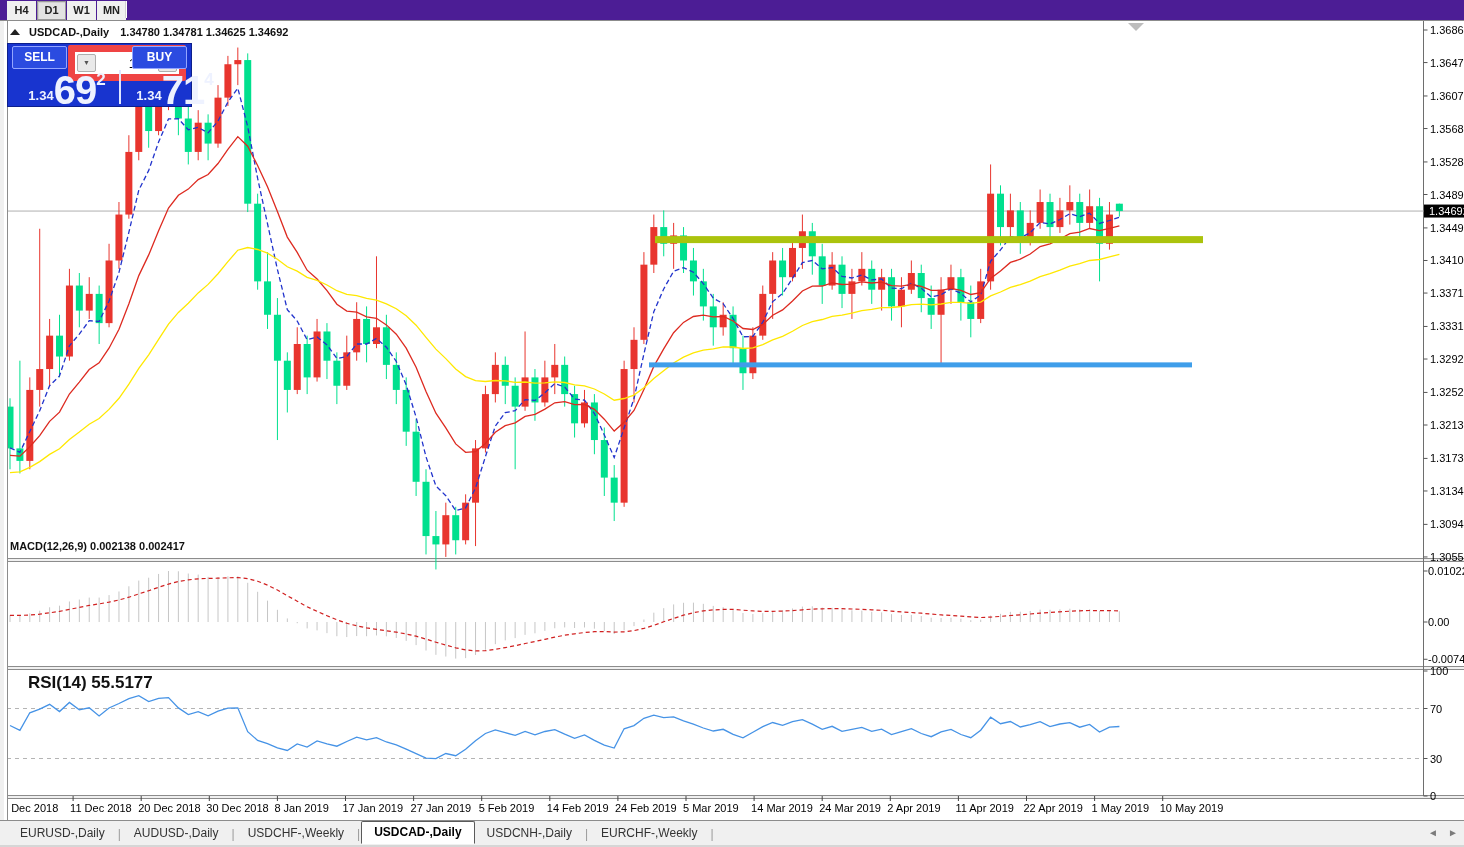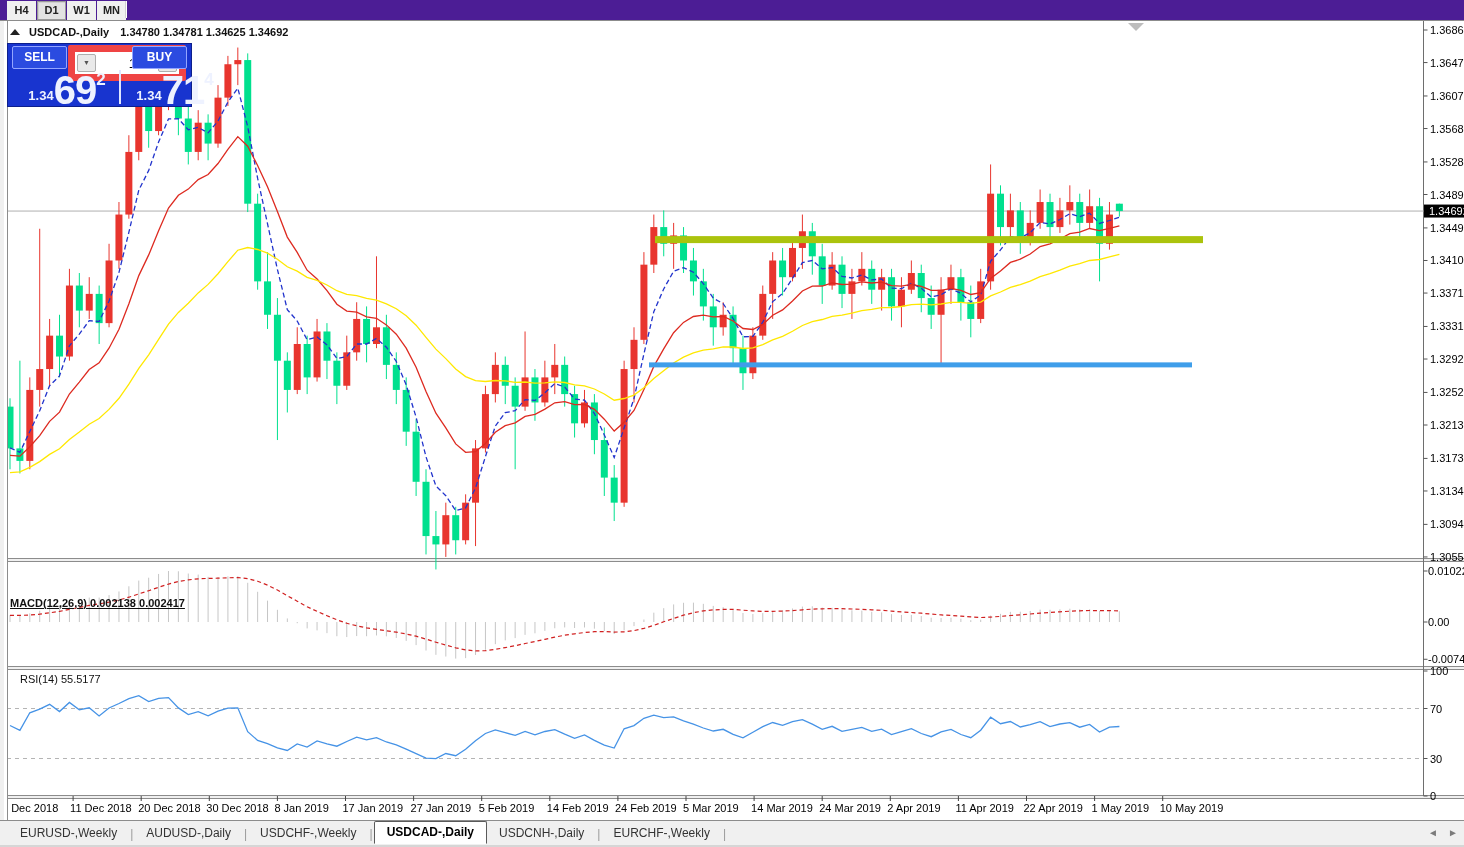--- a/index.html
+++ b/index.html
@@ -8,22 +8,22 @@
   #toolbar{position:absolute;left:0;top:0;width:1464px;height:20px;background:#4c1d95;border-bottom:1px solid #8c8c8c;z-index:6;}
   .tf-btn{position:absolute;top:1px;height:17px;width:27px;line-height:17px;text-align:center;
     font-size:11px;font-weight:bold;color:#222;background:#f0f0f0;border:1px solid #f0f0f0;cursor:default;}
   .tf-btn.active{background:#e2e2e2;border:1px solid #9a9a9a;border-style:solid;box-shadow:inset 1px 1px 0 #cfcfcf;}
   .tf-sep{position:absolute;top:1px;left:125px;width:1px;height:17px;background:#d0d0d0;border-right:1px solid #fff;}
   
   #frame-left{position:absolute;left:0;top:21px;width:7px;height:799px;background:#f0f0f0;border-right:1px solid #8c8c8c;box-shadow:inset -3px 0 0 #fff;z-index:4;}
   
   #title{position:absolute;left:10px;top:26px;font-size:11px;font-weight:bold;color:#111;z-index:5;white-space:nowrap;}
   #title .tri{display:inline-block;width:0;height:0;border-left:5px solid transparent;border-right:5px solid transparent;border-bottom:6px solid #222;margin-right:6px;position:relative;top:-1px;}
-  #macd-label{position:absolute;left:10px;top:597px;font-size:11px;font-weight:bold;color:#111;z-index:5;text-decoration:underline;}
-  #rsi-label{position:absolute;left:20px;top:673px;font-size:11px;font-weight:normal;color:#111;z-index:5;}
+  #macd-label{position:absolute;left:10px;top:540px;font-size:11px;font-weight:bold;color:#111;z-index:5;}
+  #rsi-label{position:absolute;left:28px;top:673px;font-size:17px;font-weight:bold;color:#111;z-index:5;}
   
   #trade-panel{position:absolute;left:8px;top:44px;width:183px;height:62px;background:#1834cf;border-radius:0;z-index:7;box-shadow:0 0 0 1px #0d1f8c;}
   .tp-btn{position:absolute;top:2px;width:53px;height:21px;background:#2b4be0;border:1px solid #93a5ff;border-radius:2px;
      color:#fff;font-size:12px;font-weight:bold;text-align:center;line-height:20px;cursor:pointer;}
   #sell-btn{left:4px;} #buy-btn{right:4px;}
   #vol-box{position:absolute;left:60px;top:1px;width:104px;height:22px;background:#fff;border:7px solid #ef4444;border-radius:2px;}
   .spin{position:absolute;top:2px;width:17px;height:16px;background:#e9e9e9;border:1px solid #aeaeae;border-radius:2px;
      font-size:7px;color:#555;text-align:center;line-height:15px;cursor:pointer;}
   #vol-down{left:2px;} #vol-up{right:2px;}
   #vol-value{position:absolute;right:23px;top:2px;width:60px;height:16px;border:0;font-size:13px;text-align:right;color:#000;background:transparent;font-family:"Liberation Sans",sans-serif;}
@@ -532,21 +532,21 @@
       <span class="tp-small">1.34</span><span class="tp-big">69</span><span class="tp-sup">2</span>
     </div>
     <div id="tp-divider"></div>
     <div class="tp-price" id="buy-price">
       <span class="tp-small">1.34</span><span class="tp-big">71</span><span class="tp-sup">4</span>
     </div>
   </div>
 
   <div id="tabbar">
     <div id="tabs">
-        <div class="tab">EURUSD-,Weekly</div>
+        <div class="tab">EURUSD-,Daily</div>
         <span class="tab-sep">|</span>
         <div class="tab">AUDUSD-,Daily</div>
         <span class="tab-sep">|</span>
         <div class="tab">USDCHF-,Weekly</div>
         <span class="tab-sep">|</span>
         <div class="tab active">USDCAD-,Daily</div>
         <div class="tab">USDCNH-,Daily</div>
         <span class="tab-sep">|</span>
         <div class="tab">EURCHF-,Weekly</div>
         <span class="tab-sep">|</span>

